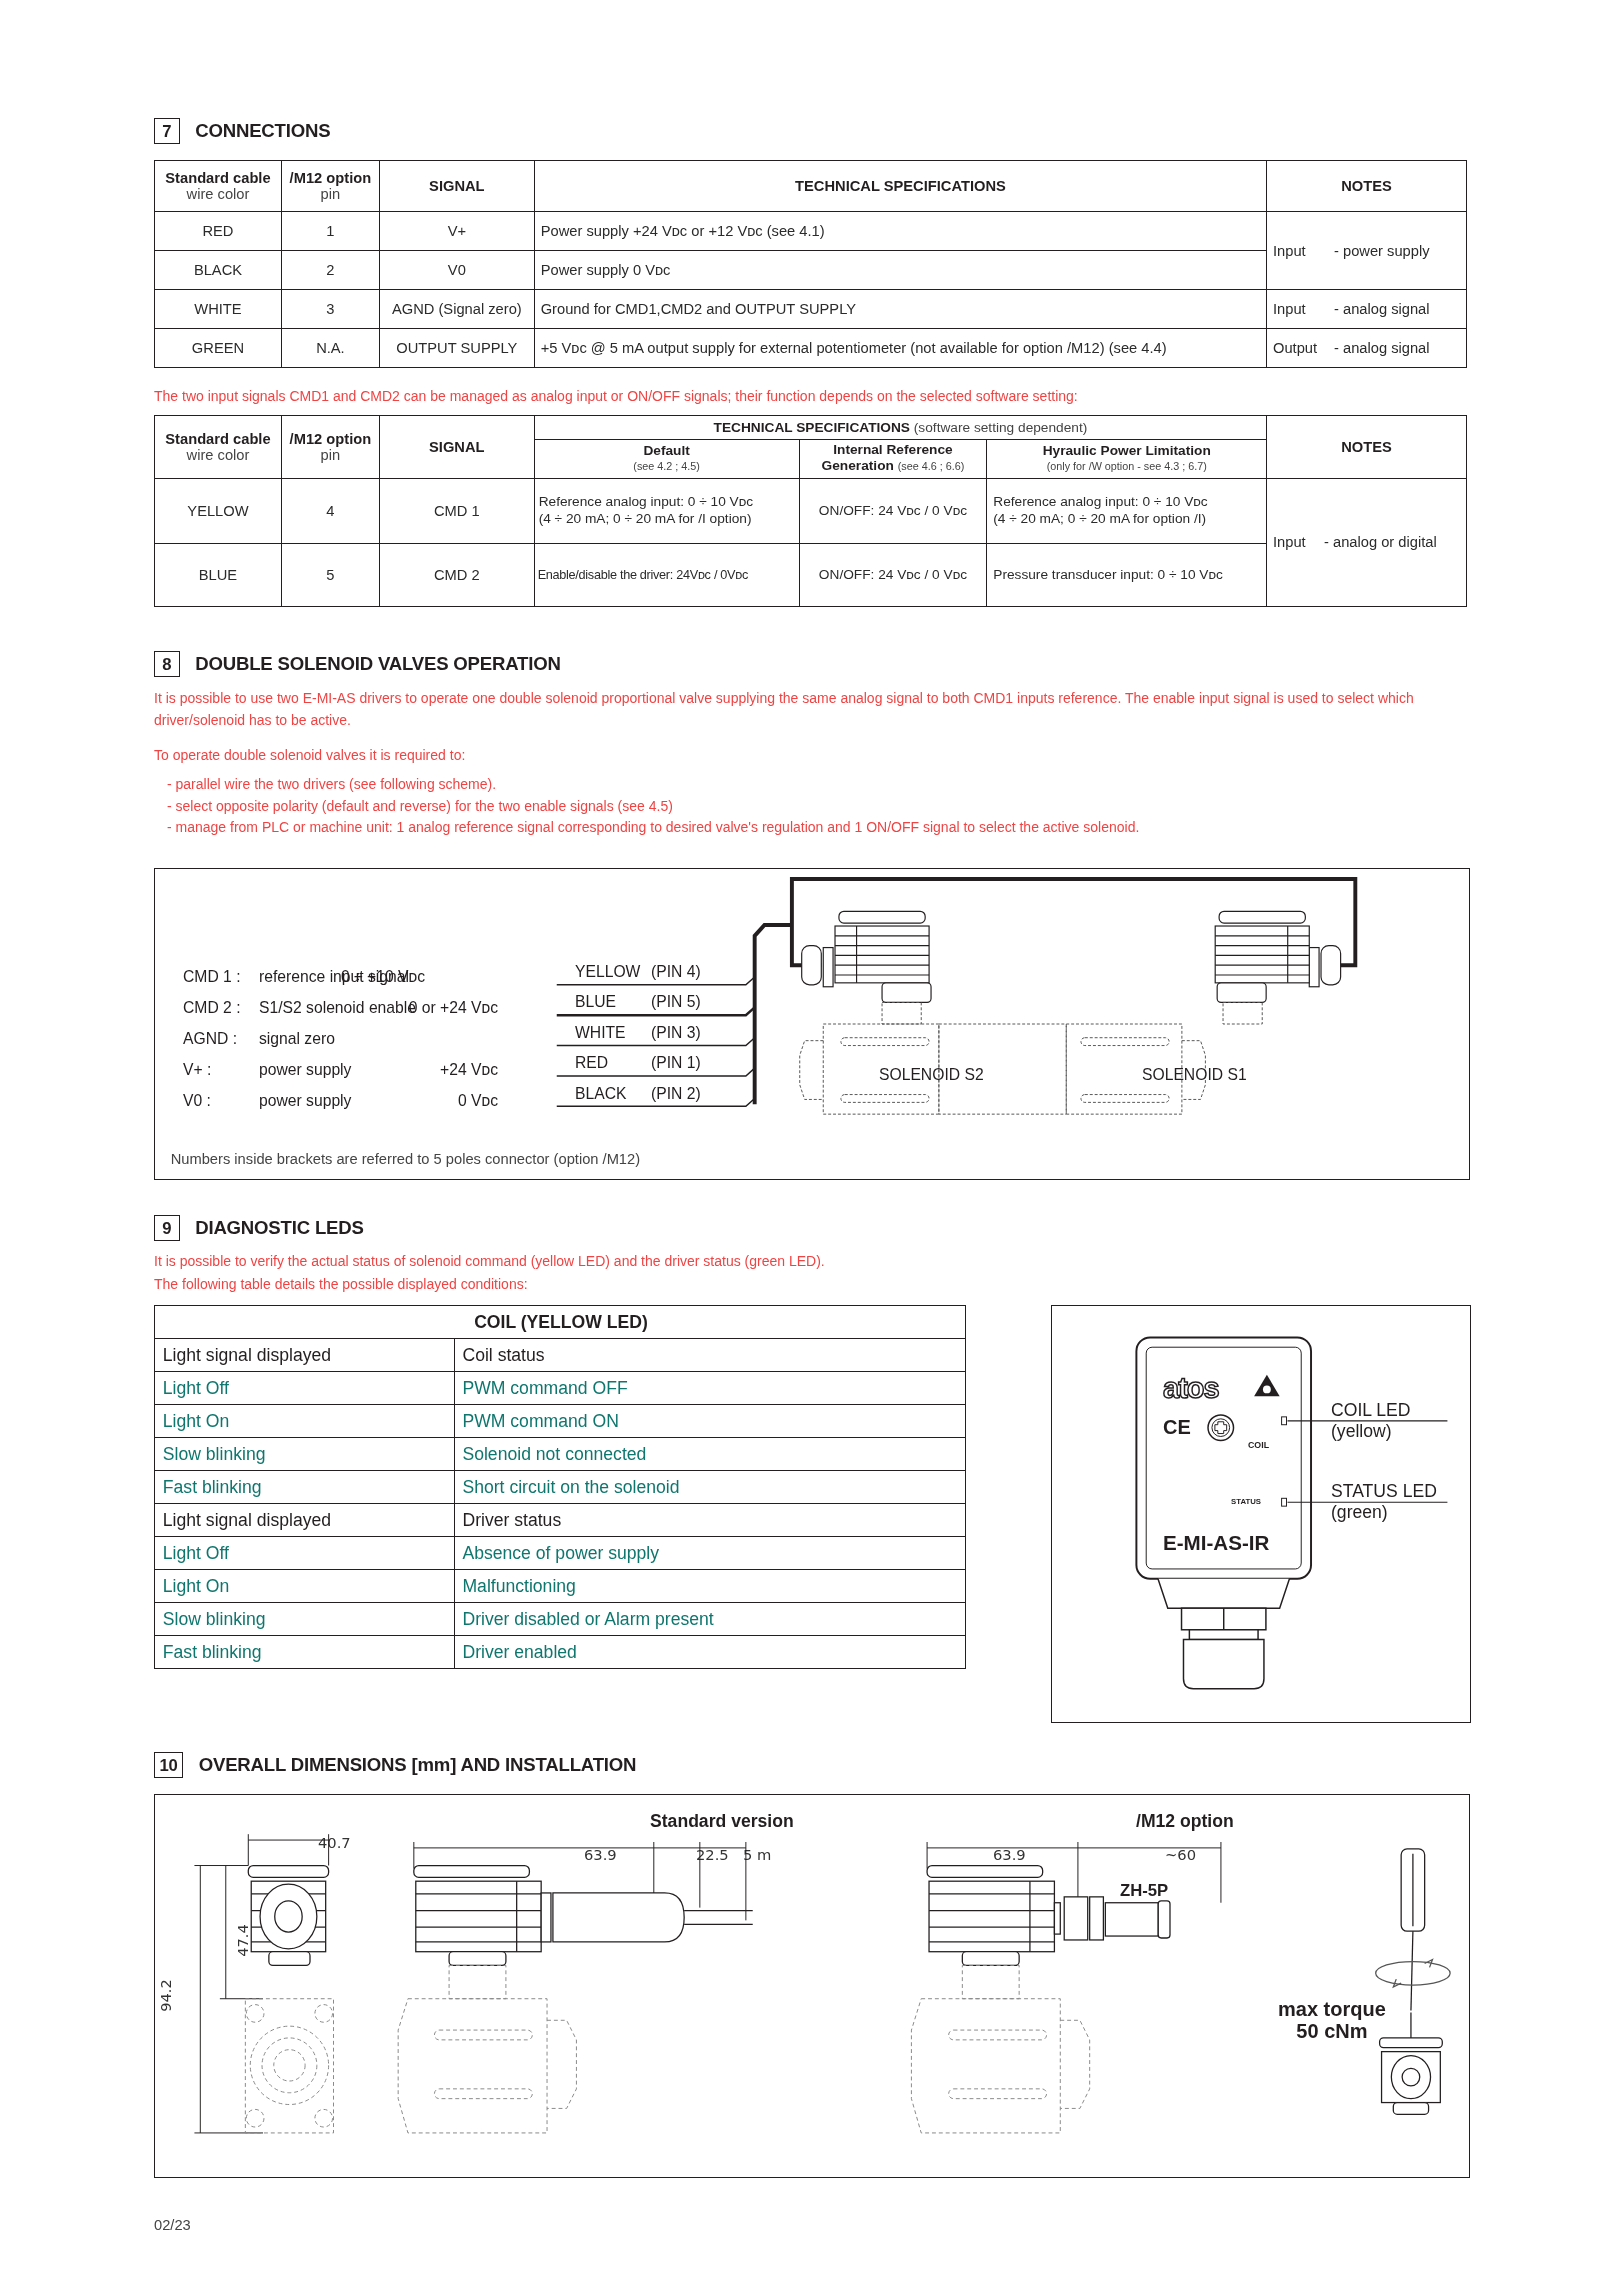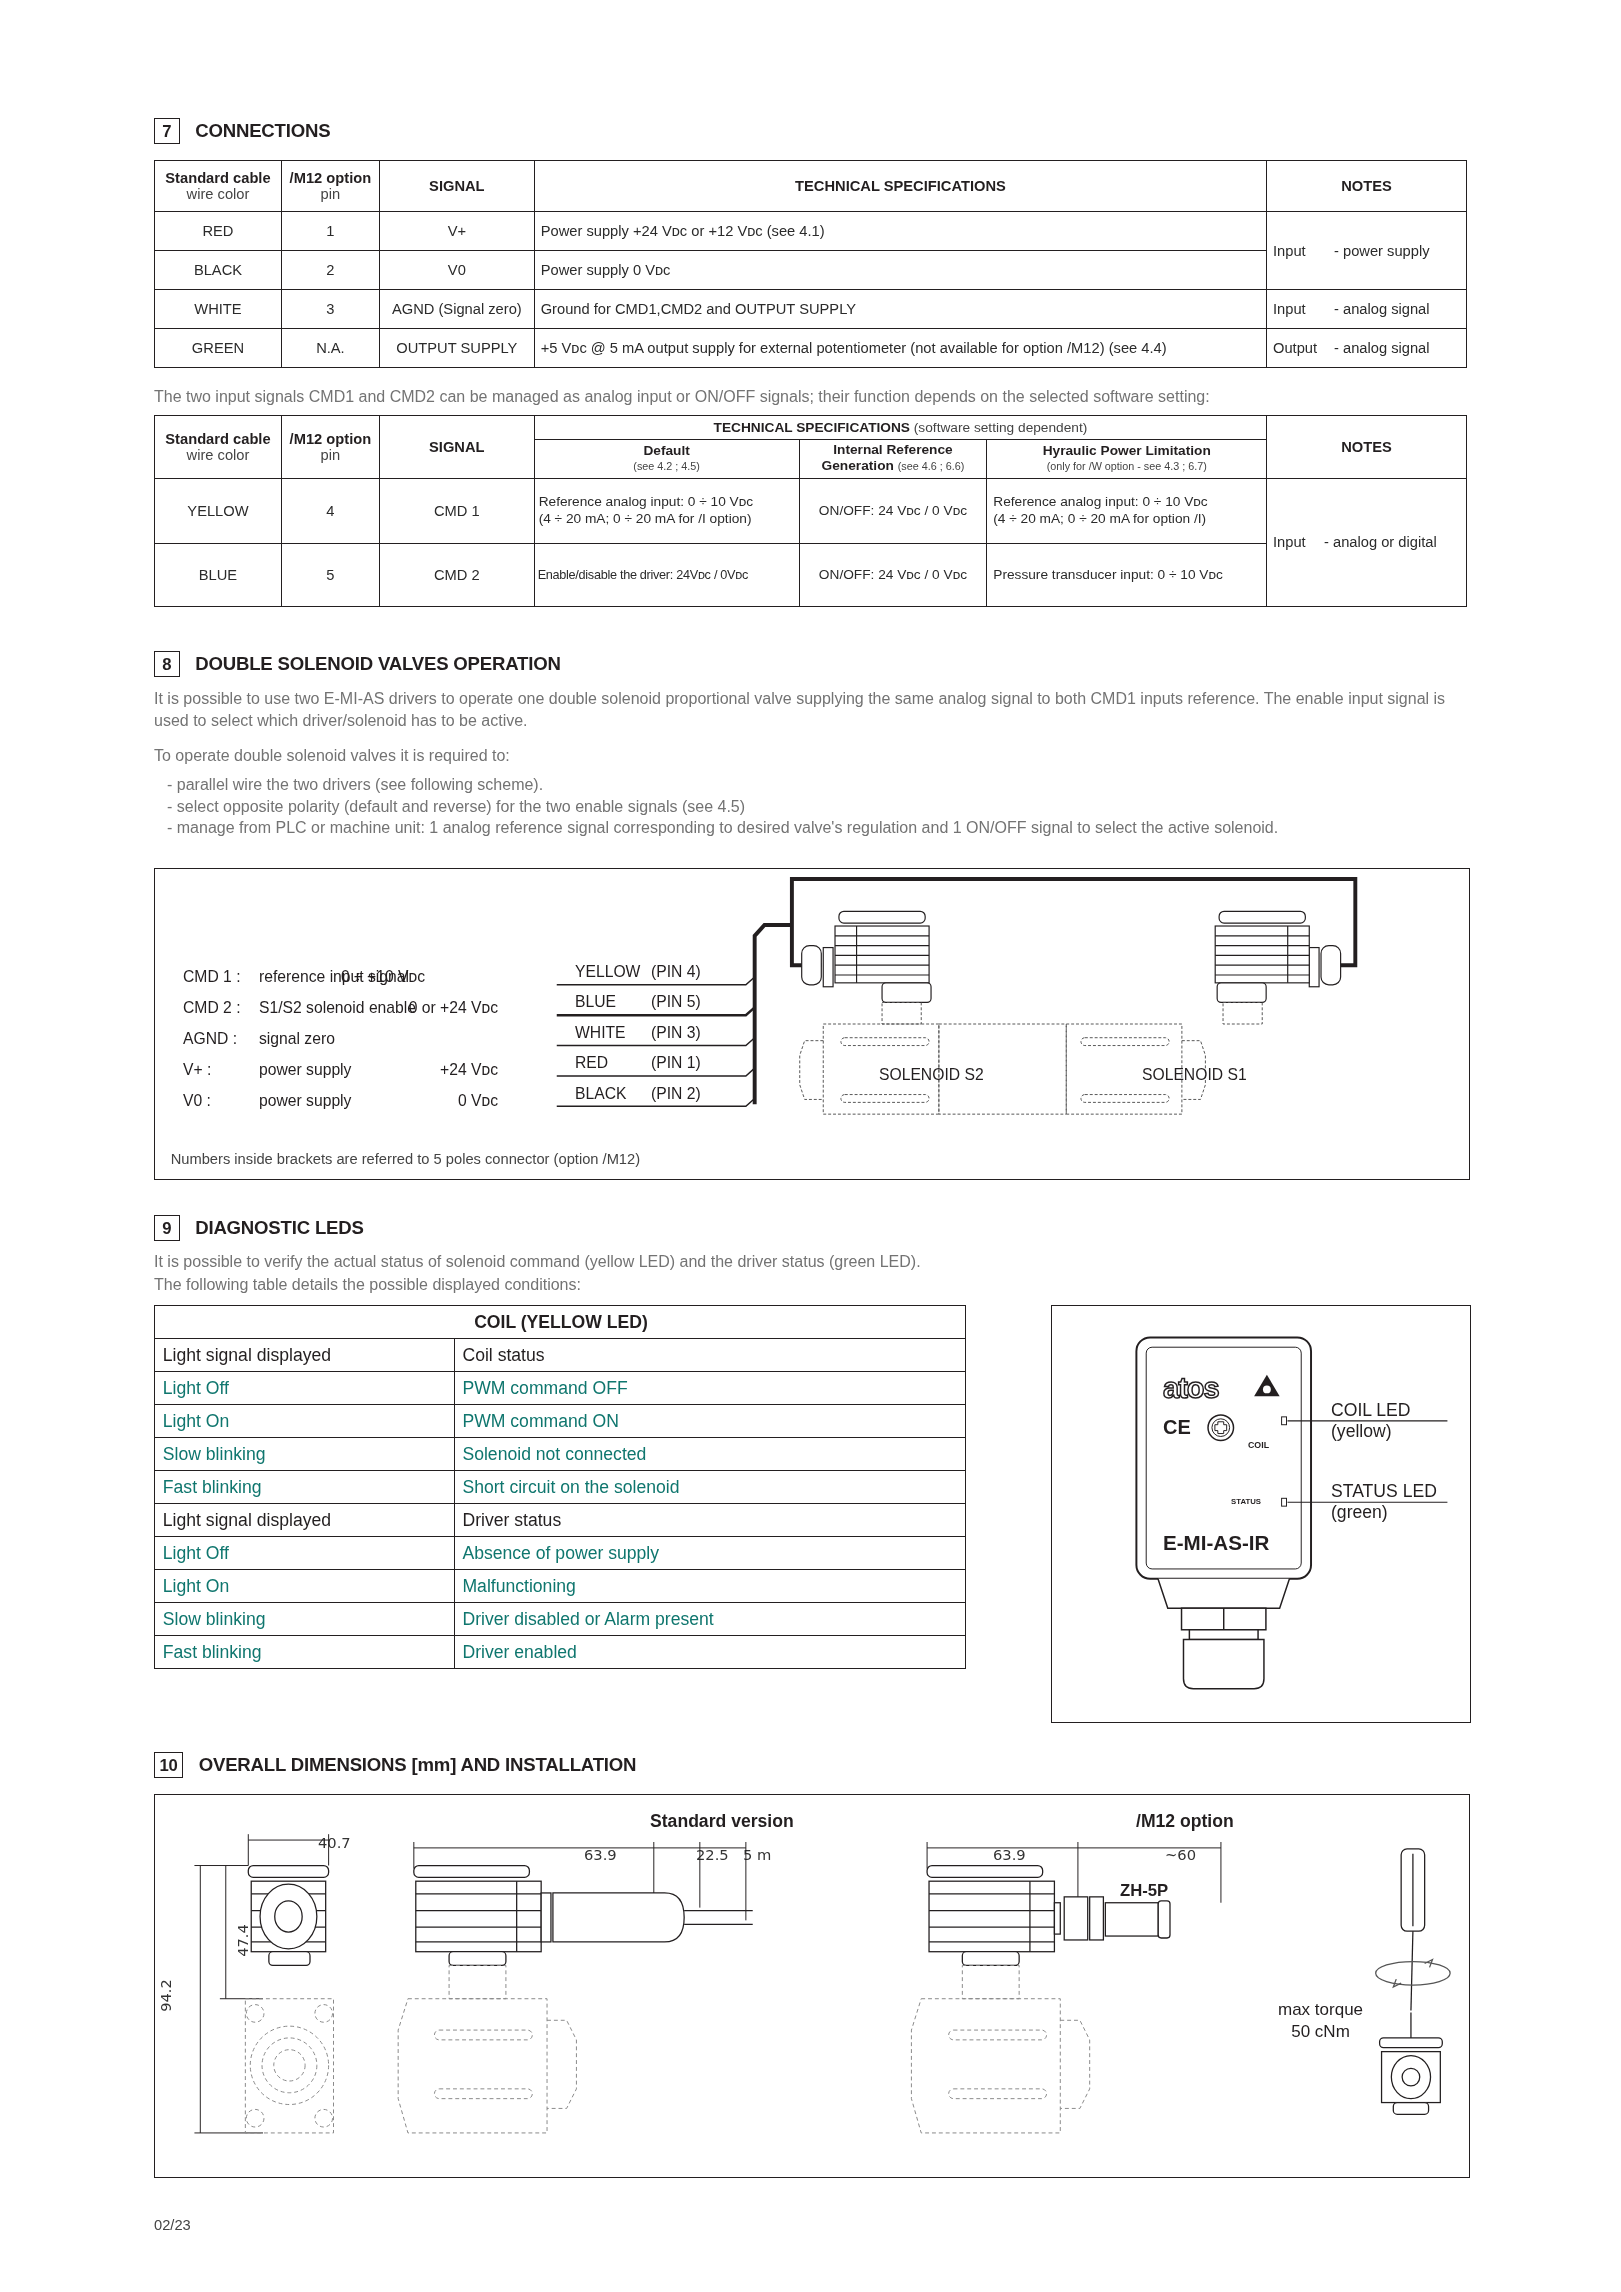--- a/index.html
+++ b/index.html
@@ -7,21 +7,21 @@
   .abs { position:absolute; }
   .sec-head { position:absolute; display:flex; align-items:center; font-weight:bold; font-size:18.6px; letter-spacing:-0.2px; }
   .sec-num { display:inline-block; border:1.5px solid #231f20; width:25.5px; height:25.5px; line-height:25.5px; text-align:center; font-size:16.7px; margin-right:15.7px; box-sizing:border-box; }
   .sec-num.wide { width:29px; }
   table { border-collapse:collapse; position:absolute; }
   td, th { border:1.5px solid #231f20; padding:0 5.9px; font-size:14.7px; color:#2b2b2b; font-weight:normal; }
   th { font-weight:bold; color:#231f20; }
   .c { text-align:center; }
   .small { font-size:11.8px; font-weight:normal; color:#444; }
   .sub { font-size:9.8px; }
-  .p { font-size:16px; line-height:21.6px; color:#737373; }
+  .p { font-size:14px; line-height:21.6px; color:#ef4444; }
   .box { position:absolute; border:1.5px solid #231f20; box-sizing:border-box; }
   .diag-label { position:absolute; font-size:15.7px; color:#231f20; }
   .led-table td { font-size:17.6px; padding-left:7.8px; height:32px; color:#0f766e; }
   .led-table .hdr { font-weight:bold; text-align:center; color:#231f20; }
   .led-table .sub-hdr { color:#231f20; }
   .dim { font-family:"DejaVu Sans", sans-serif; font-size:14.7px; color:#333; position:absolute; }
 </style>
 </head>
 <body>
 
@@ -365,21 +365,21 @@
 
   <div class="dim" style="left:163px;top:39px;">40.7</div>
   <div class="dim" style="left:71px;top:137px;transform:rotate(-90deg);">47.4</div>
   <div class="dim" style="left:-5.9px;top:192px;transform:rotate(-90deg);">94.2</div>
   <div class="dim" style="left:429px;top:51px;">63.9</div>
   <div class="dim" style="left:541px;top:51px;">22.5</div>
   <div class="dim" style="left:588px;top:51px;">5 m</div>
   <div class="dim" style="left:838px;top:51px;">63.9</div>
   <div class="dim" style="left:1010px;top:51px;">~60</div>
   <div class="abs" style="left:965px;top:86px;font-size:16.7px;font-weight:bold;">ZH-5P</div>
-  <div class="abs" style="left:1123px;top:204px;font-size:17px;line-height:21.6px;text-align:center;">
+  <div class="abs" style="left:1123px;top:204px;font-size:20px;line-height:21.6px;text-align:center;font-weight:bold;">
     <div>max torque</div>
     <div>50 cNm</div>
   </div>
 
   <svg class="abs" style="left:0;top:0;" width="1313" height="382" viewBox="0 0 1340 390">
 
     <g stroke="#231f20" stroke-width="1" fill="none">
       <line x1="95" y1="46" x2="177" y2="46"></line>
         <line x1="95" y1="40" x2="95" y2="72"></line>
         <line x1="177" y1="40" x2="177" y2="72"></line>

